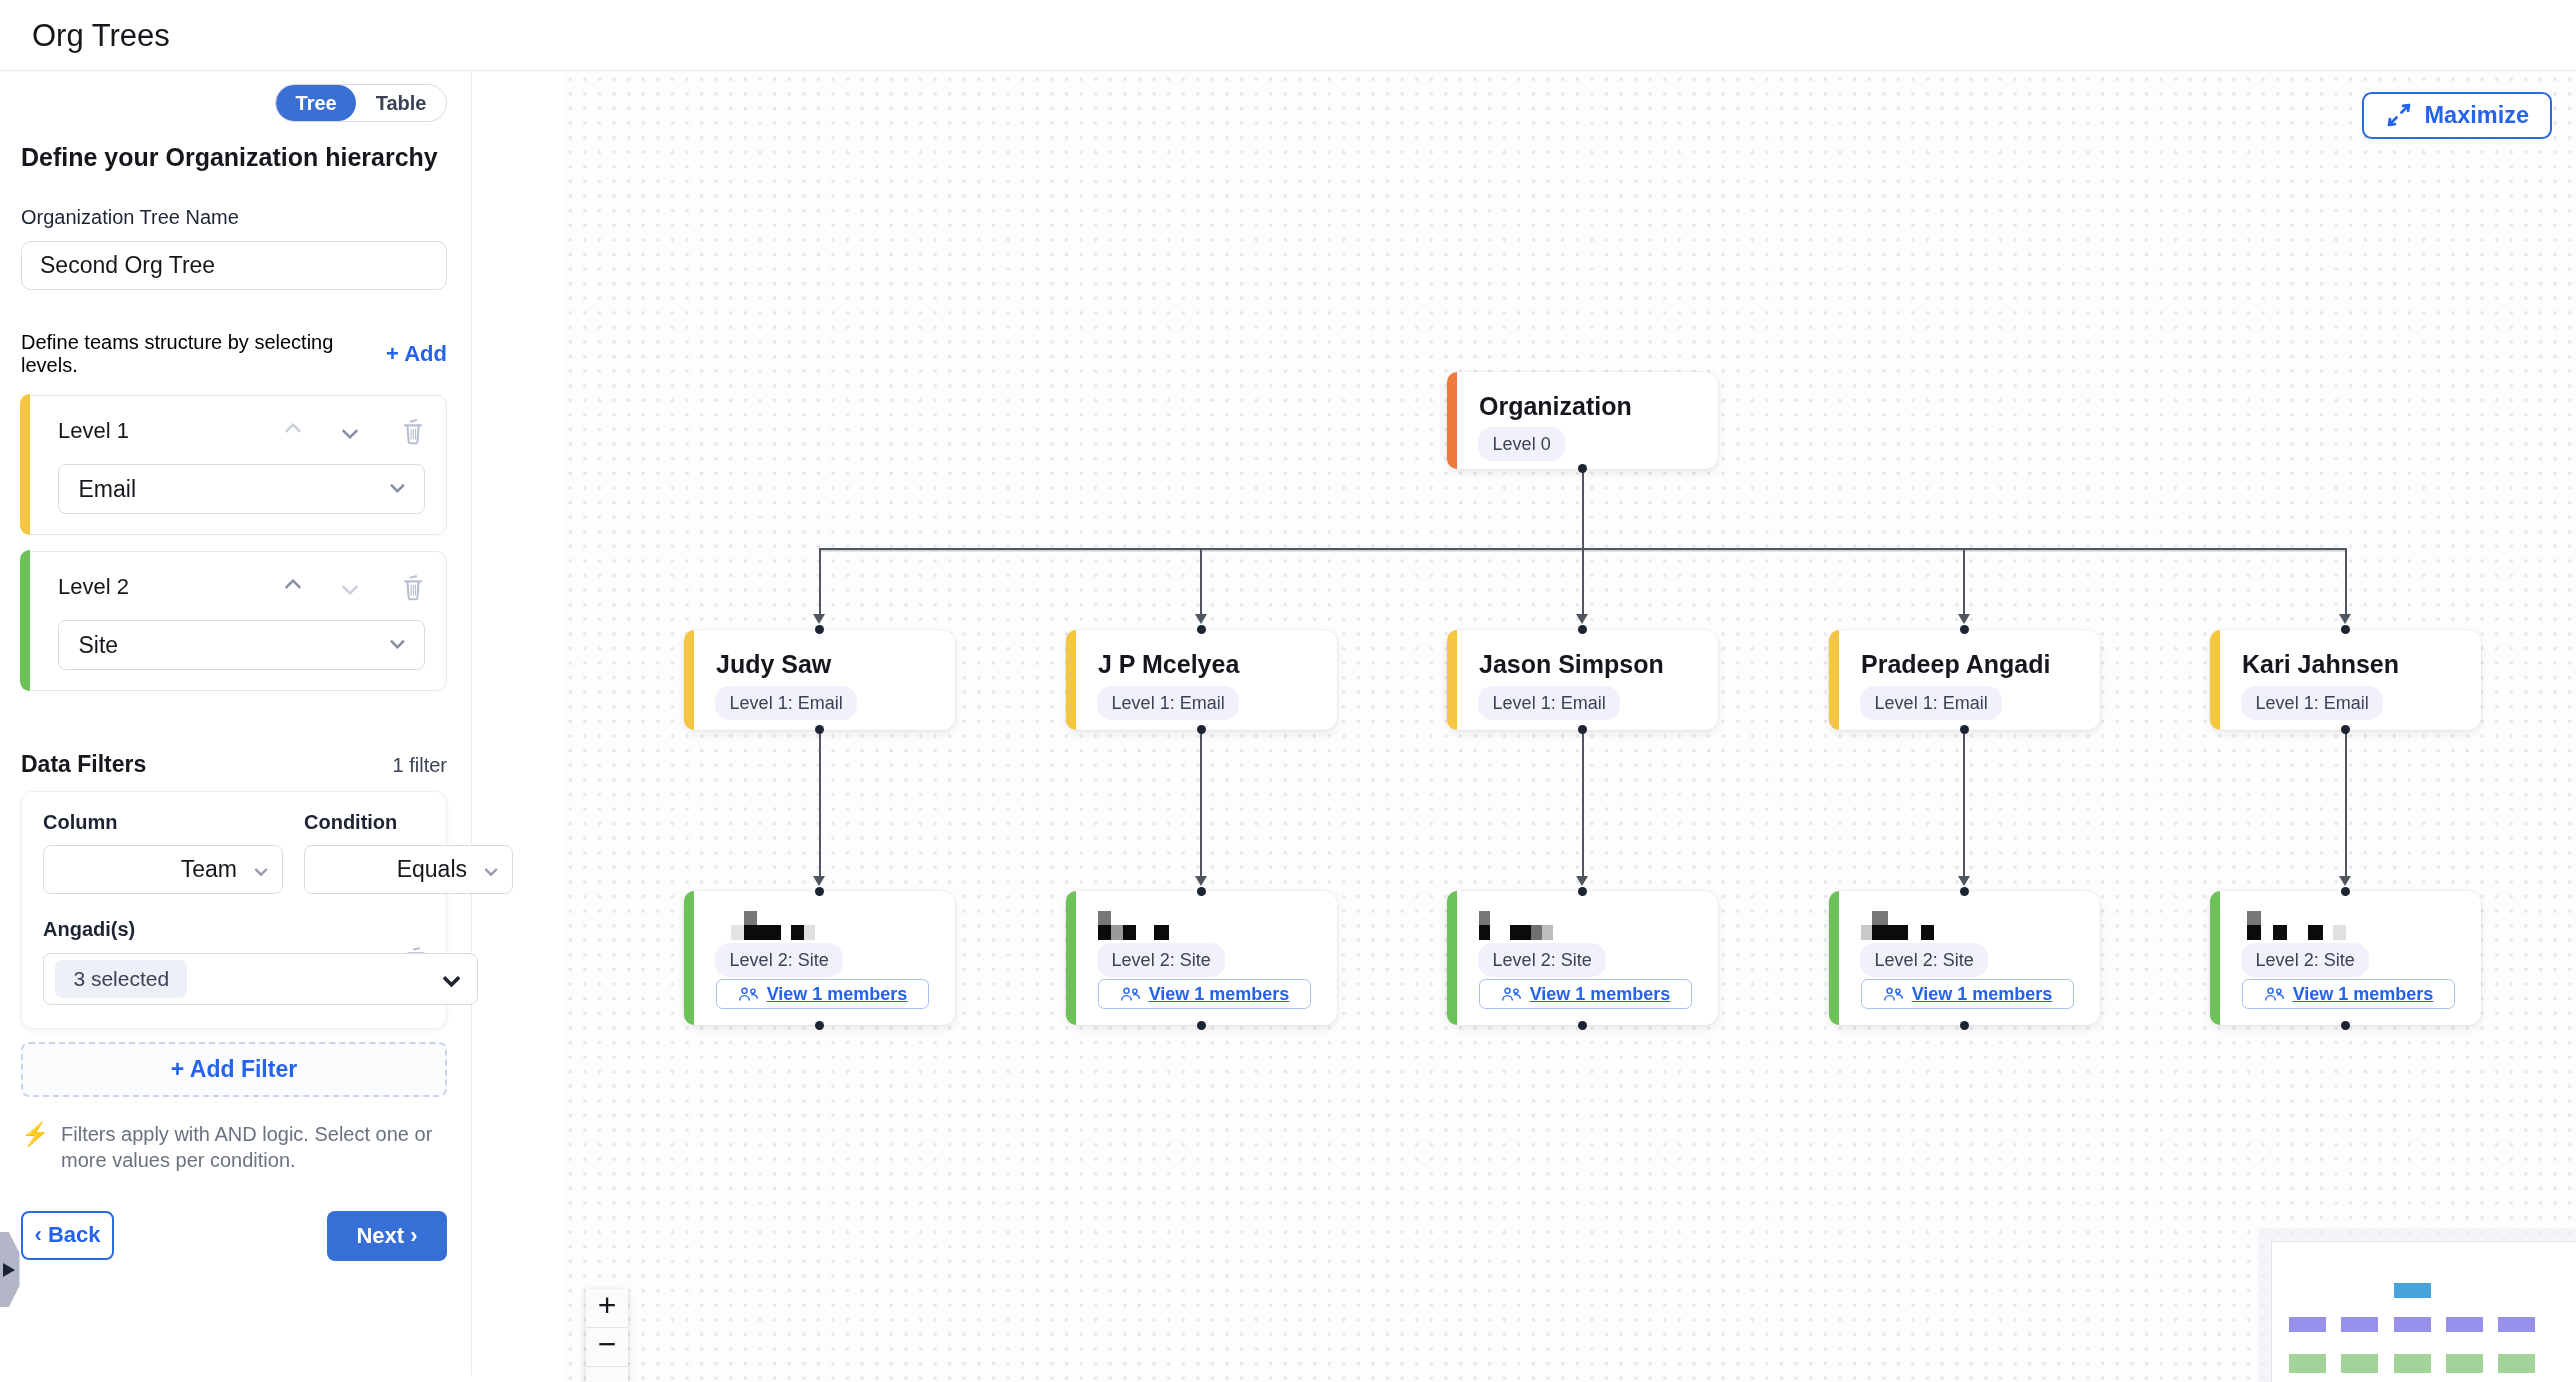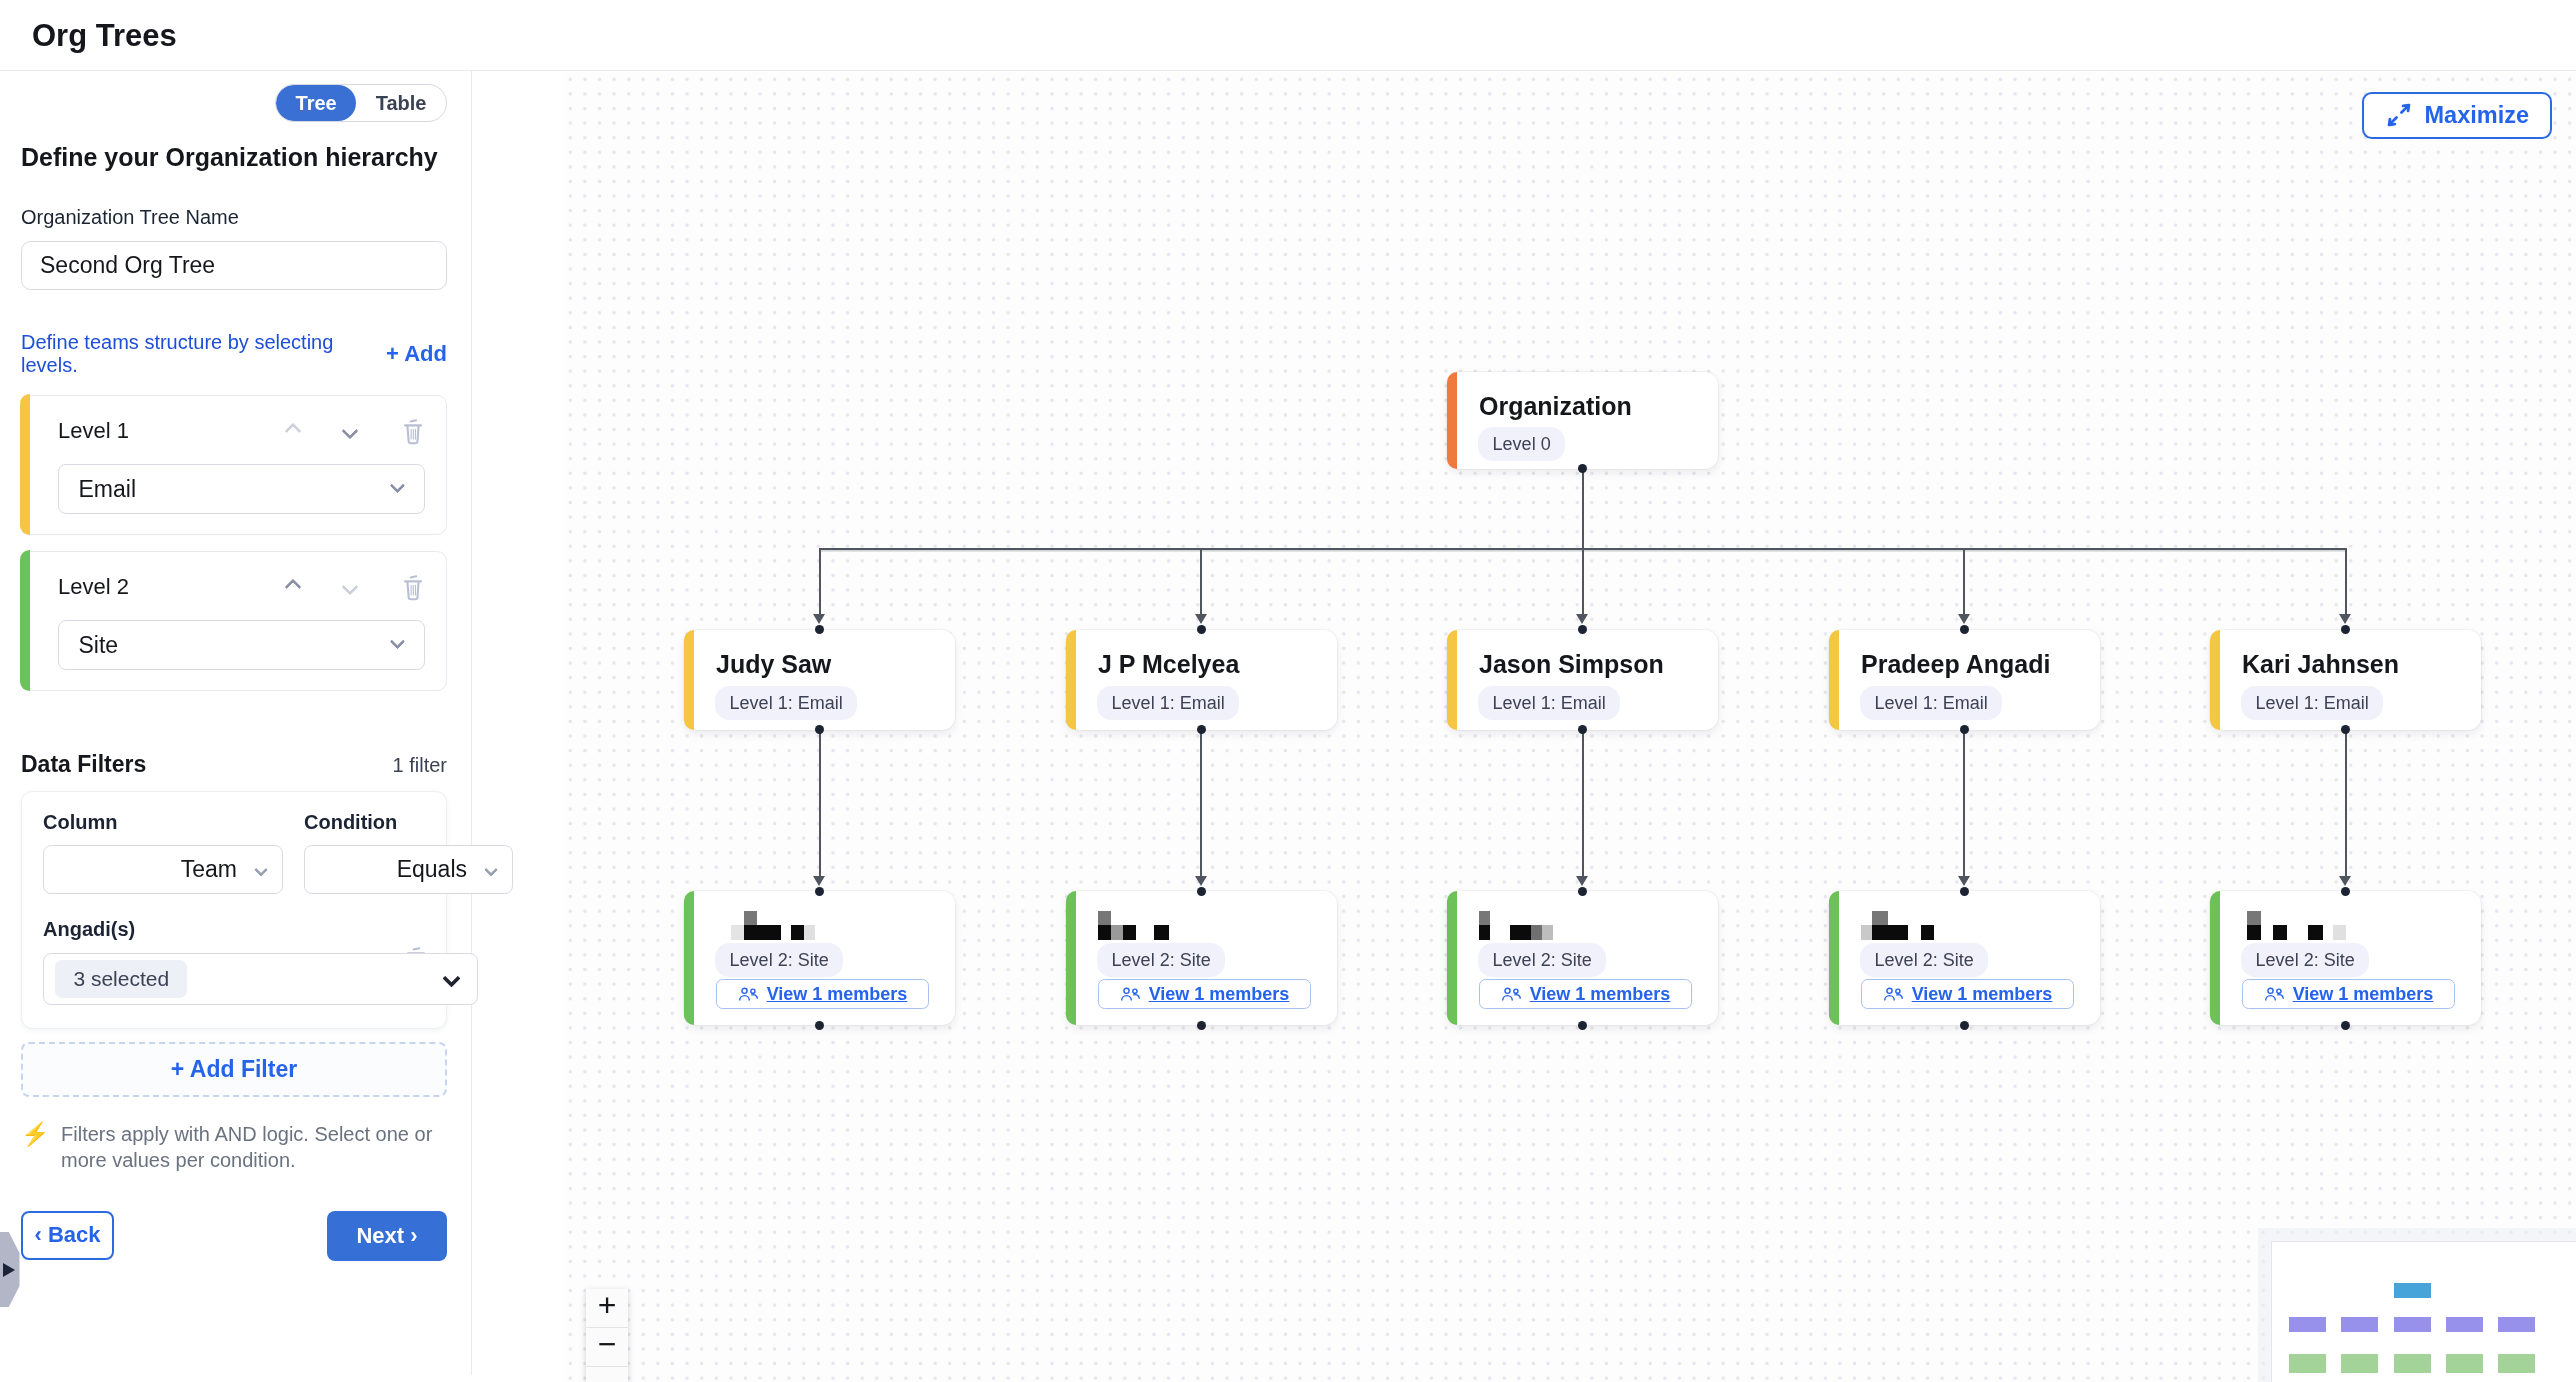--- a/index.html
+++ b/index.html
@@ -7,40 +7,40 @@
   body {
     font-family: "Liberation Sans", sans-serif;
     background:#ffffff; color:#16181d;
     overflow:hidden; position:relative;
   }
   
   .app-header {
     position:absolute; left:0; top:0; width:2576px; height:71px;
     background:#fff; border-bottom:1.6px solid #e9eaee; z-index:30;
   }
-  .app-header h1 { position:absolute; left:32px; top:18px; font-size:31px; font-weight:700; color:#15171c; }
+  .app-header h1 { position:absolute; left:32px; top:18px; font-size:31px; font-weight:400; color:#15171c; }
 
   
   .sidebar {
     position:absolute; left:0; top:63px; width:472px; height:1312px;
     background:#fff; border-right:1.6px solid #e9eaee; z-index:20;
     padding:18px 24px 0 21px;
   }
   .toggle-row { display:flex; justify-content:flex-end; margin-top:3.2px; }
   .seg-toggle { display:flex; border:1.6px solid #d6d9e0; border-radius:32px; overflow:hidden; background:#fff; }
   .seg { font-size:20px; font-weight:700; padding:6.5px 19.5px; cursor:pointer; color:#3a4254; }
   .seg.active { background:#3a70d3; color:#fff; border-radius:32px; }
   .sb-heading { font-size:25px; font-weight:700; margin-top:21px; color:#15171c; }
   .field-label { font-size:20px; color:#1c2433; margin-top:34px; }
   .name-input {
     margin-top:11.4px; width:100%; height:49px; border:1.6px solid #d8dbe2; border-radius:9.7px;
     font-size:23px; padding:0 18px; color:#15171c; font-family:"Liberation Sans",sans-serif; background:#fff;
   }
   .levels-head { display:flex; justify-content:space-between; align-items:center; margin-top:41px; }
-  .levels-desc { font-size:20px; color:#1d4ed8; }
+  .levels-desc { font-size:20px; color:#000000; }
   .add-link { font-size:22px; font-weight:700; color:#2563eb; cursor:pointer; white-space:nowrap; }
   .level-card { position:relative; margin-top:18px; border:1.6px solid #e7e9ee; border-radius:9.7px; padding:21px 21px 19.5px 36px; background:#fff; }
   .level-card + .level-card { margin-top:16px; }
   .accent-bar { position:absolute; left:-1.6px; top:-1.6px; bottom:-1.6px; width:9.7px; border-radius:9.7px 0 0 9.7px; }
   .level-head { display:flex; align-items:center; }
   .level-title { font-size:22px; color:#15171c; flex:1; }
   .icon-btn { background:none; border:none; cursor:pointer; margin-left:45px; display:inline-flex; align-items:center; }
   .chev { display:inline-block; width:12px; height:12px; border-left:3.7px solid currentColor; border-bottom:3.7px solid currentColor; border-radius:1.6px; }
   .chev.up { transform:rotate(135deg); }
   .chev.down { transform:rotate(-45deg); }

